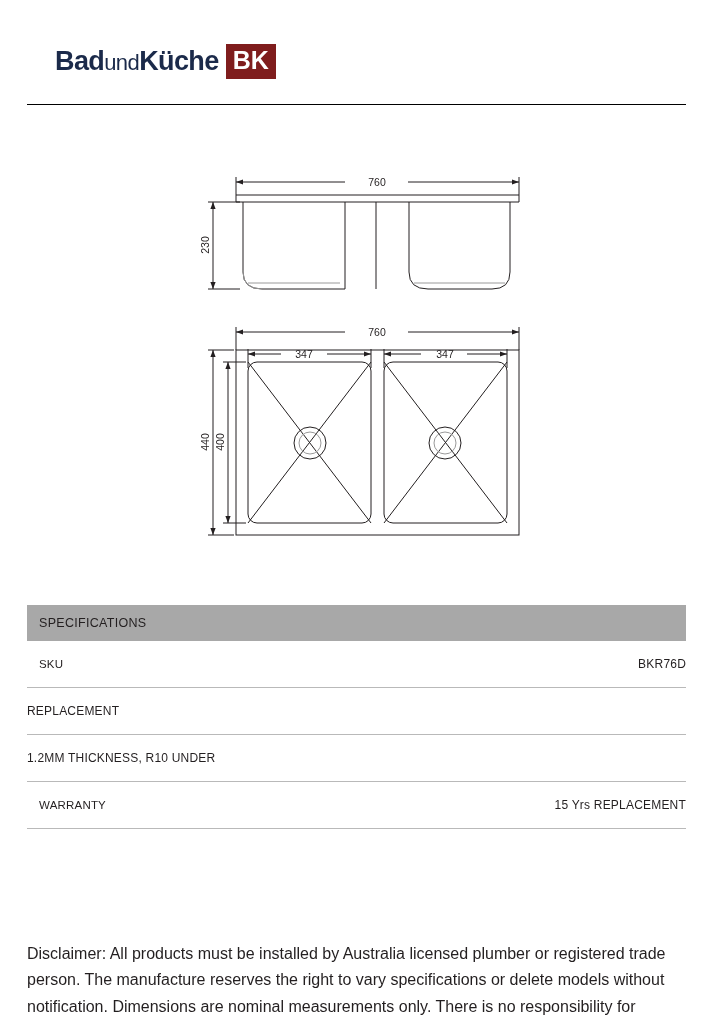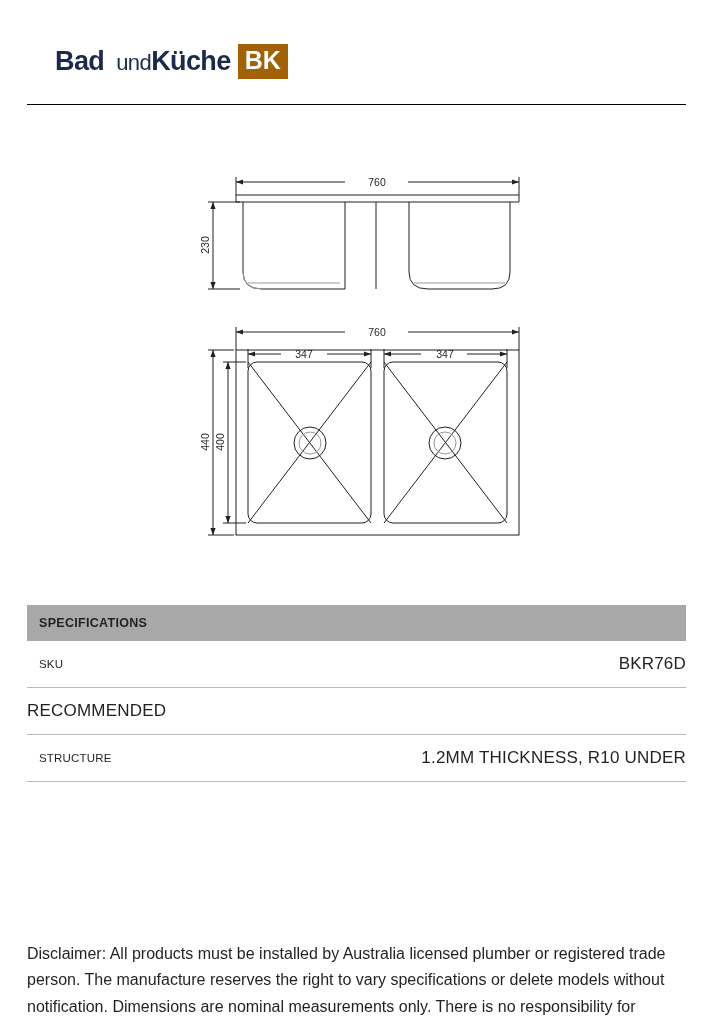--- a/index.html
+++ b/index.html
@@ -34,25 +34,24 @@
     font-size: 27px;
     font-weight: bold;
     letter-spacing: -0.6px;
     color: #1b2a4a;
     line-height: 1;
     white-space: nowrap;
   }
   .logo-text .thin {
     font-weight: normal;
     font-size: 22px;
-    padding-left: 12px;
   }
   .logo-badge {
     margin-left: 7px;
-    background: #a16207;
+    background: #7f1d1d;
     color: #ffffff;
     font-size: 25px;
     font-weight: bold;
     line-height: 1;
     padding: 4px 7px 6px 7px;
     letter-spacing: 0px;
   }
   .header-rule {
     position: absolute;
     left: 27px;
@@ -82,42 +81,42 @@
   .spec-header {
     background: #a8a8a8;
     height: 36px;
     display: flex;
     align-items: center;
     padding-left: 12px;
     box-sizing: border-box;
   }
   .spec-header-label {
     font-size: 12.5px;
-    font-weight: bold;
+    font-weight: normal;
     letter-spacing: 0.3px;
     color: #231f20;
   }
   .spec-row {
     display: flex;
     height: 47px;
     align-items: center;
     border-bottom: 1px solid #b9b9b9;
     box-sizing: border-box;
     justify-content: space-between;
   }
   .spec-row:first-of-type { border-top: 0; }
   .spec-key {
     width: 373px;
     padding-left: 12px;
     box-sizing: border-box;
     font-size: 11.5px;
     letter-spacing: 0.2px;
   }
   .spec-val {
-    font-size: 17px;
+    font-size: 12px;
     letter-spacing: 0.2px;
   }
 
   
   .disclaimer {
     position: absolute;
     left: 27px;
     top: 941px;
     width: 660px;
     font-size: 16px;
@@ -234,23 +233,26 @@
   <div class="spec-section">
     <div class="spec-header">
       <span class="spec-header-label">SPECIFICATIONS</span>
     </div>
 
     <div class="spec-row">
       <div class="spec-key">SKU</div>
       <div class="spec-val">BKR76D</div>
     </div>
     <div class="spec-row">
-      <div class="spec-val">RECOMMENDED</div>
-    </div>
-    <div class="spec-row">
-      <div class="spec-key">STRUCTURE</div>
+      <div class="spec-val">REPLACEMENT</div>
+    </div>
+    <div class="spec-row">
       <div class="spec-val">1.2MM THICKNESS, R10 UNDER</div>
     </div>
+    <div class="spec-row">
+      <div class="spec-key">WARRANTY</div>
+      <div class="spec-val">15 Yrs REPLACEMENT</div>
+    </div>
   </div>
 
   <div class="disclaimer">Disclaimer: All products must be installed by Australia licensed plumber or registered trade person. The manufacture reserves the right to vary specifications or delete models without notification. Dimensions are nominal measurements only. There is no responsibility for printing errors taken by manufacturers.</div>
 
 </div>
 
 </body></html>

